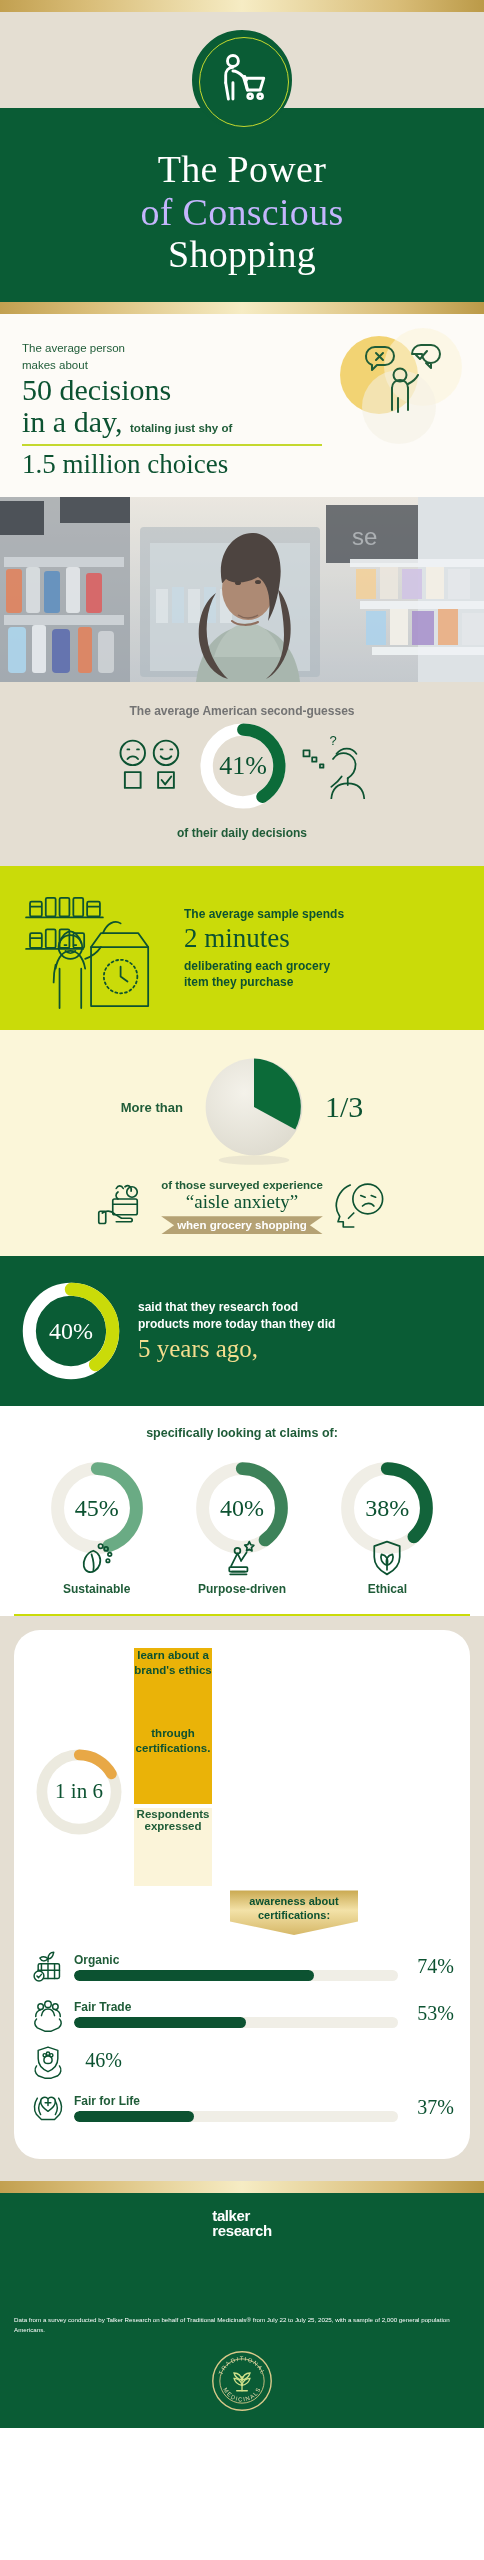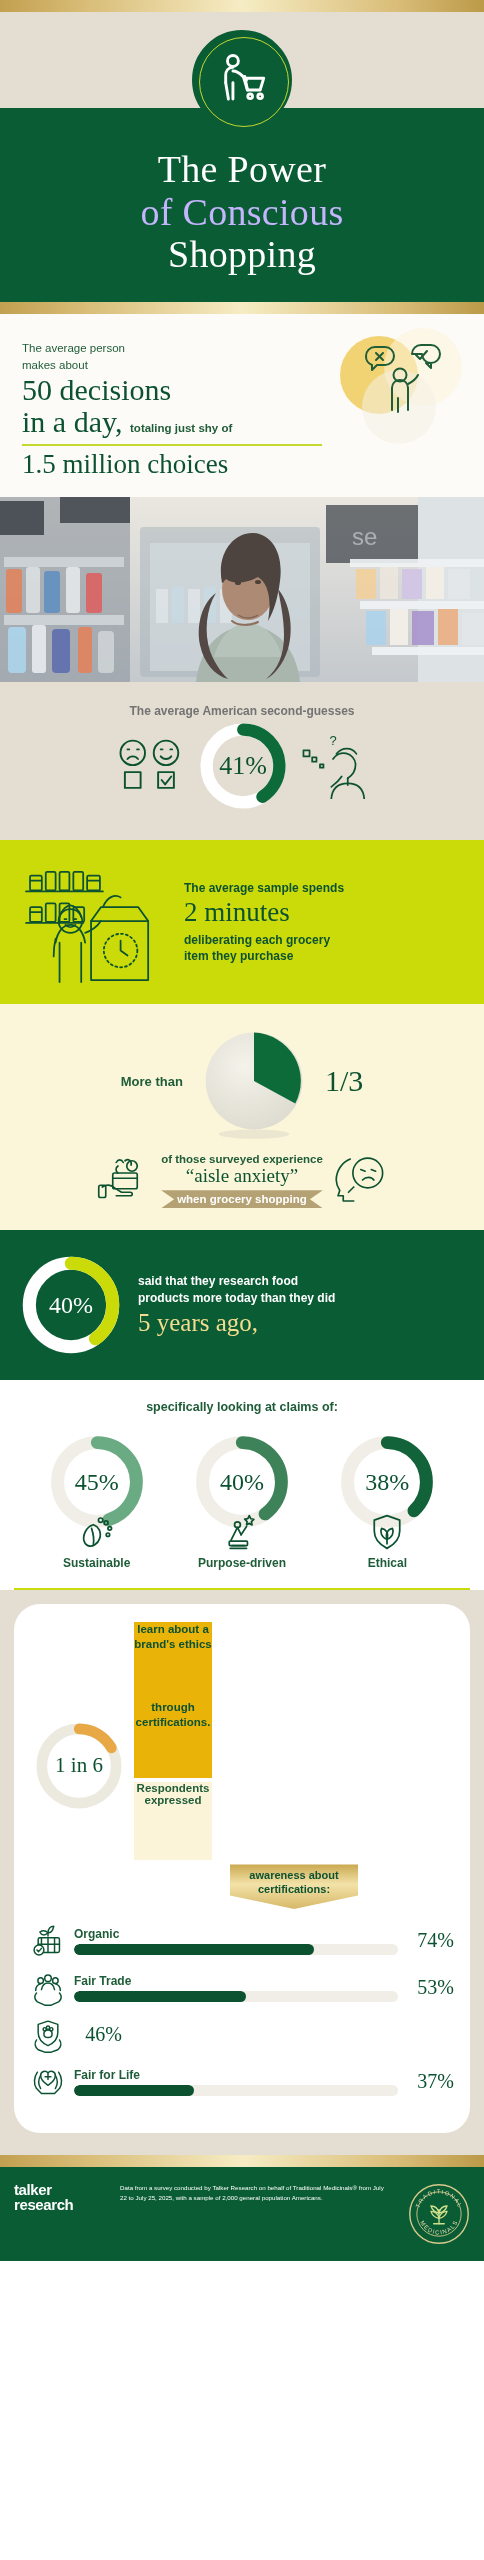--- a/index.html
+++ b/index.html
@@ -144,21 +144,21 @@
   .bars { margin-top:14px; }
   .bar-item { display:flex; align-items:center; gap:8px; margin-bottom:11px; }
   .bar-ic { width:36px; height:36px; flex:0 0 36px; }
   .bar-mid { flex:1; }
   .bar-mid .lab { font-size:12px; color:#1f5c38; font-weight:600; margin-bottom:3px; }
   .track { height:11px; border-radius:6px; background:#f0eee6; overflow:hidden; }
   .fill { height:100%; border-radius:6px; background:#0c5231; }
   .bar-val { font-family:"Liberation Serif",serif; font-size:20px; color:#0c5231; width:48px; text-align:right; flex:0 0 48px; }
 
   
-  .footer { background:#0a5c35; padding:16px 14px; display:flex; gap:16px; }
+  .footer { background:#0a5c35; padding:16px 14px; display:flex; align-items:center; gap:16px;flex-direction:column; }
   .tk-logo { color:#fff; font-size:15px; font-weight:800; line-height:.98; letter-spacing:-.4px; flex:0 0 90px; }
   .src { color:#ffffff; font-size:6.2px; line-height:1.55; flex:1; }
   .tm-seal { width:62px; height:62px; flex:0 0 62px; }
 
   svg { display:block; }
 </style>
 </head>
 <body>
 
 <div class="page">
@@ -321,20 +321,21 @@
           <rect x="14" y="28" width="5" height="5"></rect>
           <rect x="23" y="36" width="4" height="4"></rect>
           <path d="M38 30a14 14 0 0 1 26 6c0 8-4 13-9 16"></path>
           <path d="M42 24c6-8 18-8 23 0"></path>
           <path d="M55 52v8"></path>
           <path d="M36 76c1-12 8-18 19-18s18 6 19 18"></path>
           <path d="M48 50c-4 6-8 9-12 12"></path>
         </svg>
       </div>
     </div>
+    <div class="foot-cap">of their daily decisions</div>
   </div>
 
   <div class="s-lime">
     <div>
       <svg width="158" height="128" viewBox="0 0 160 130" fill="none" stroke="#0c5231" stroke-width="1.8" stroke-linecap="round" stroke-linejoin="round">
         <path d="M10 34h78M10 66h58"></path>
         <g>
           <rect x="14" y="18" width="12" height="15" rx="1.5"></rect>
             <path d="M15 23h10"></path>
           <rect x="30" y="14" width="10" height="19" rx="1.5"></rect>

